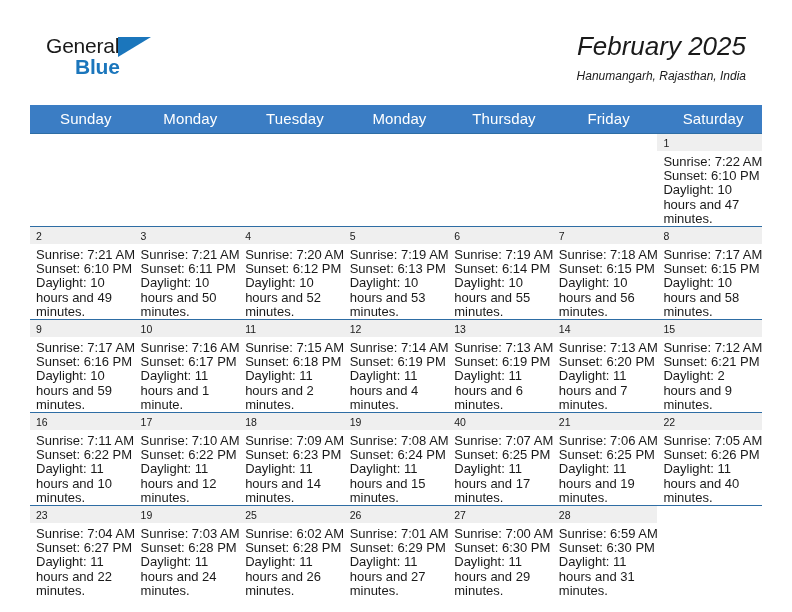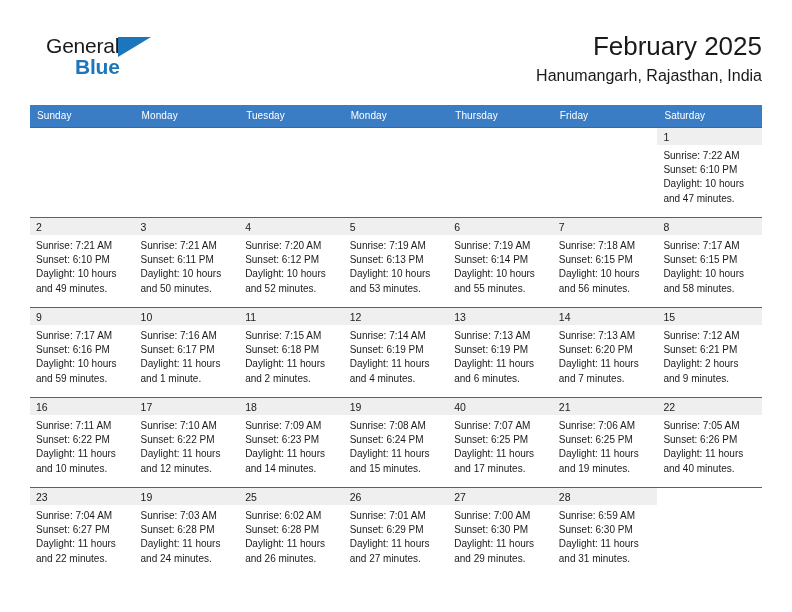--- a/index.html
+++ b/index.html
@@ -64,58 +64,59 @@
     left: 72px;
     top: 3px;
     width: 0;
     height: 0;
     border-left: 33px solid #1b76bc;
     border-bottom: 20px solid transparent;
   }
 
   .title-block {
     position: absolute;
-    right: 0;
+    right: 16px;
     top: 0;
     text-align: right;
+    font-style: italic;
   }
 
   .cal-title {
     font-size: 26px;
     line-height: 32px;
     color: #1a1a1a;
     font-weight: 400;
     white-space: nowrap;
   }
 
   .cal-subtitle {
-    font-size: 16px;
+    font-size: 12px;
     line-height: 20px;
     color: #1a1a1a;
     font-weight: 400;
     margin-top: 4px;
     white-space: nowrap;
   }
 
   
   .calendar {
     position: absolute;
     left: 30px;
     top: 105px;
     width: 732px;
     border-collapse: collapse;
     table-layout: fixed;
   }
 
   .calendar th {
     background: #3b7dc4;
     color: #ffffff;
-    font-size: 10px;
+    font-size: 15px;
     font-weight: 400;
-    text-align: left;
+    text-align: center;
     padding: 5px 0 6px 7px;
     height: 21px;
     vertical-align: middle;
     letter-spacing: 0.1px;
   }
 
   .calendar td {
     width: 104.57px;
     height: 90px;
     vertical-align: top;
@@ -138,21 +139,21 @@
     height: 17px;
     width: 100%;
     padding: 1px 0 0 6px;
     font-size: 10.5px;
     line-height: 16px;
     color: #1a1a1a;
   }
 
   .dayinfo {
     padding: 4px 6px 0 6px;
-    font-size: 10px;
+    font-size: 13px;
     line-height: 14.2px;
     color: #1a1a1a;
   }
 
   .dayinfo div { white-space: nowrap; }
   .dayinfo .wrap { white-space: normal; }
 
   .empty .daynum-band { background: transparent; }
 </style>
 </head>

